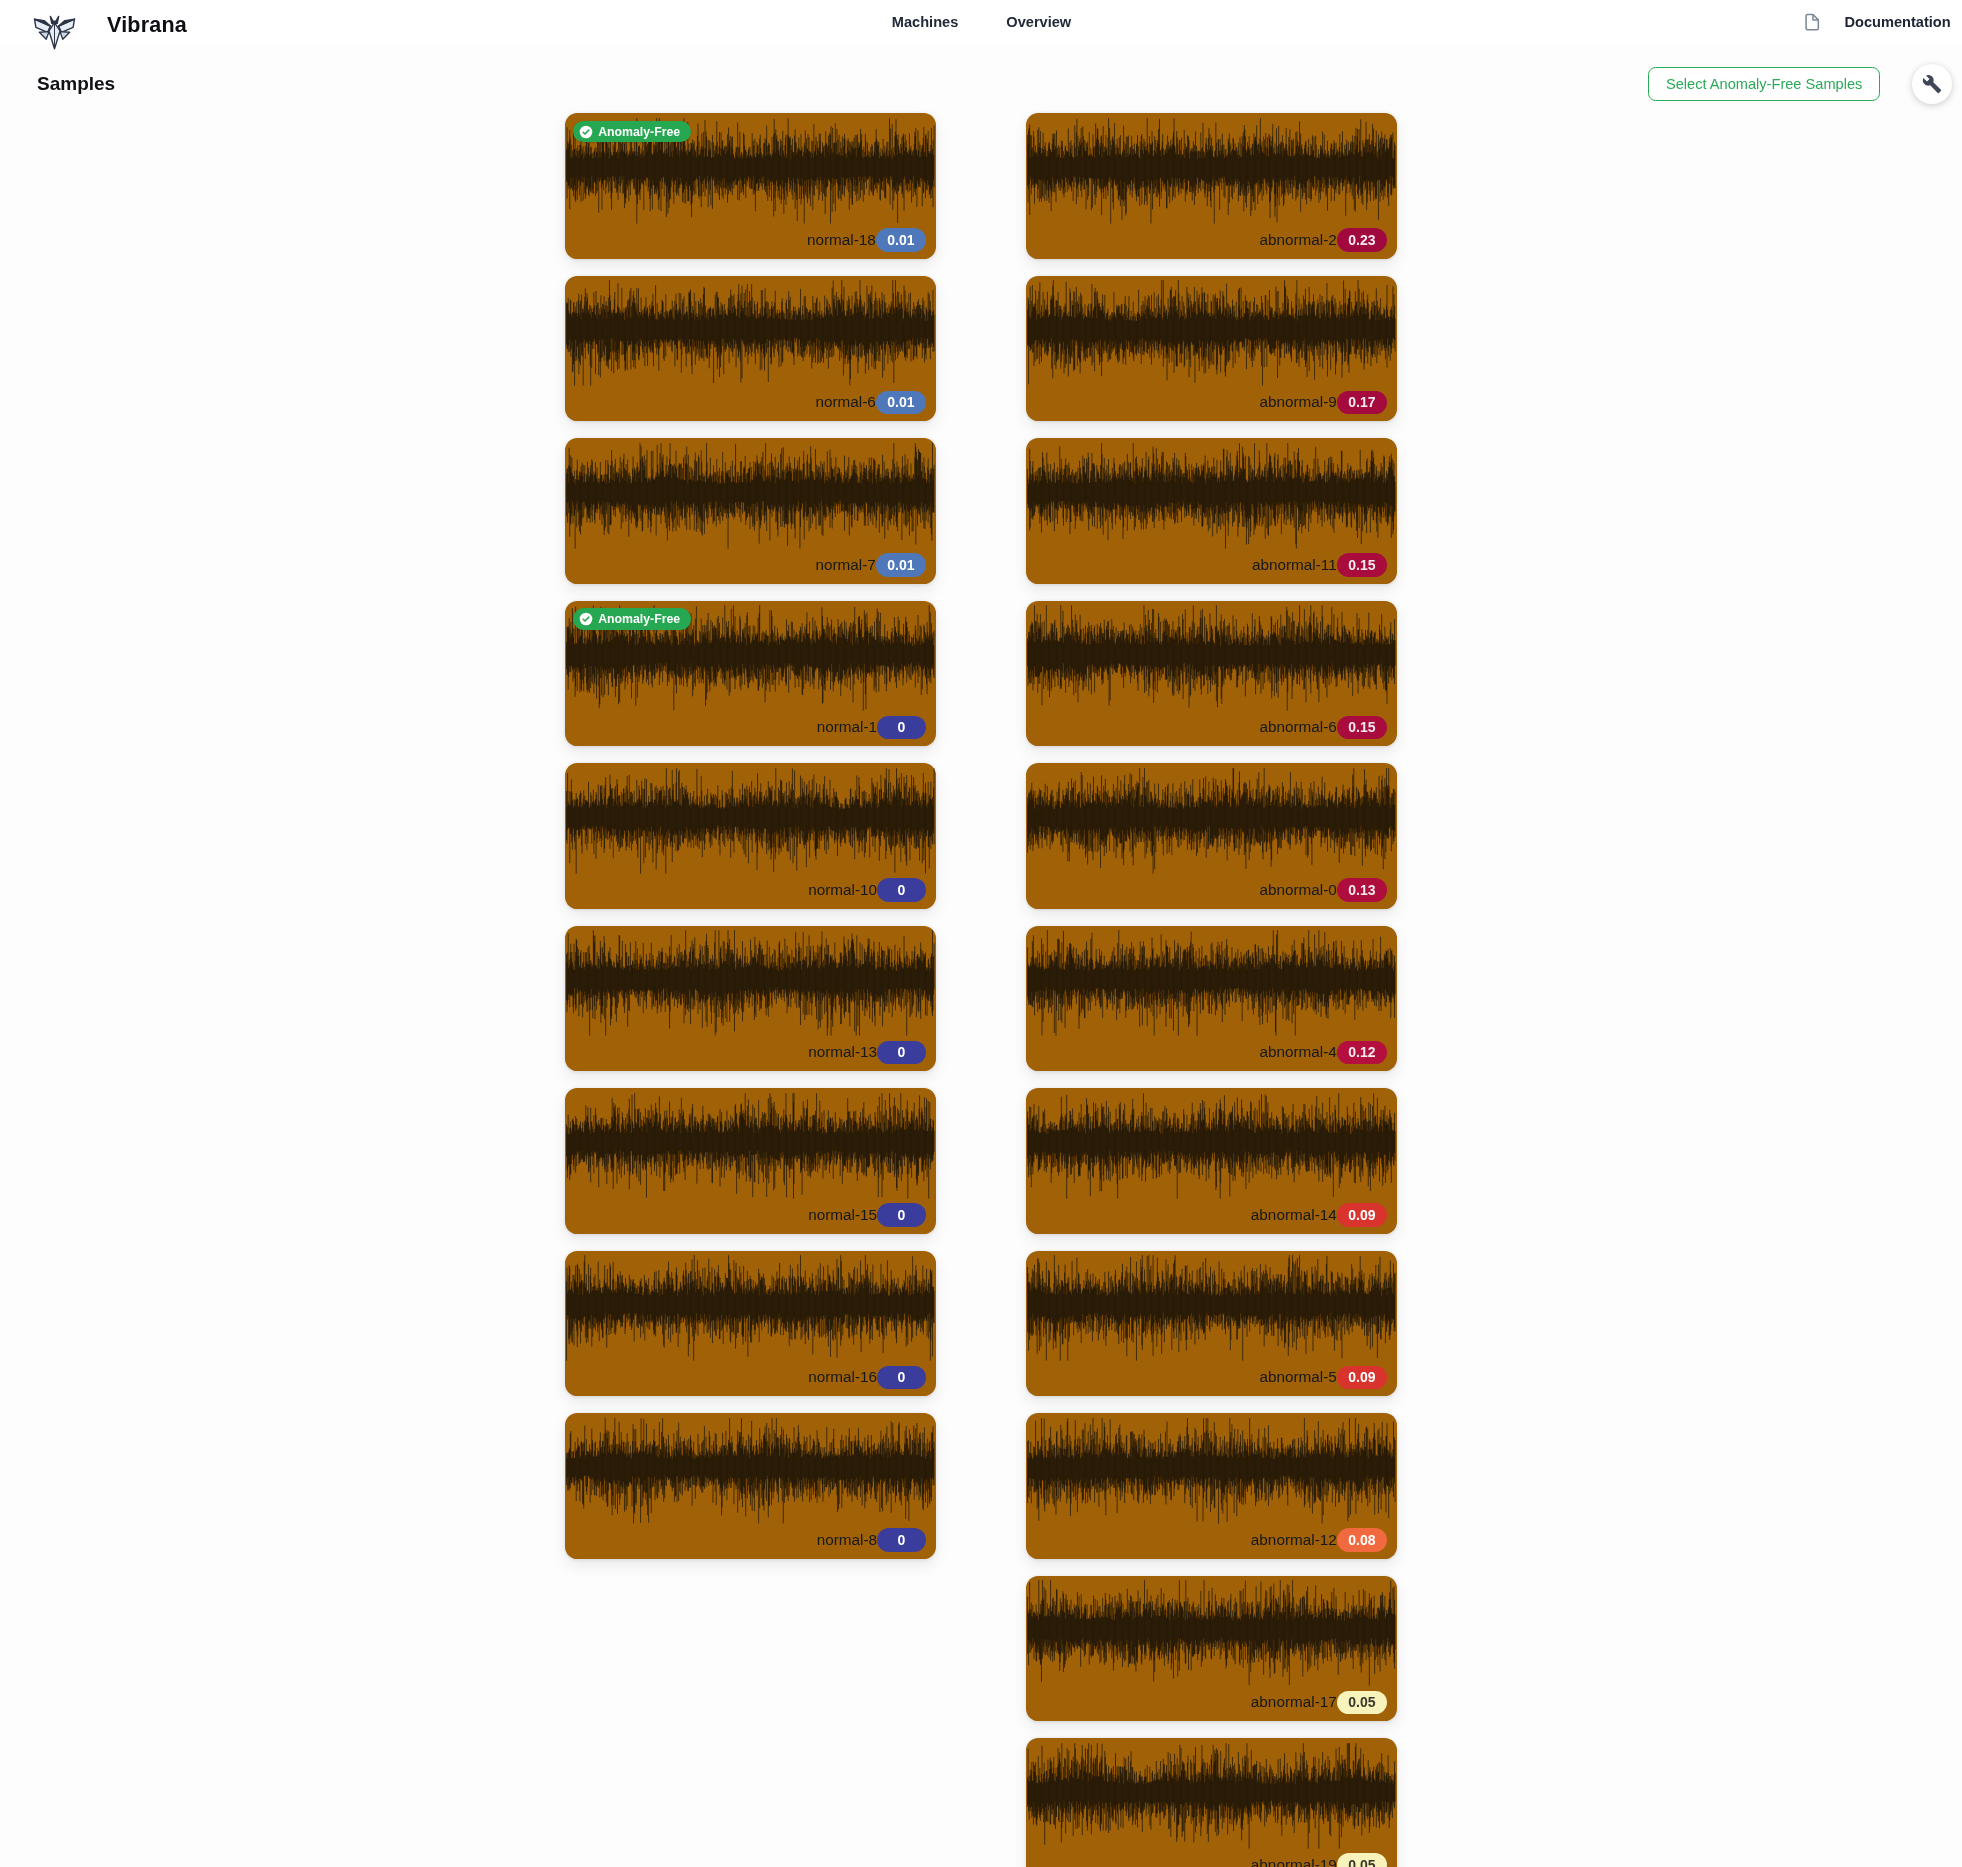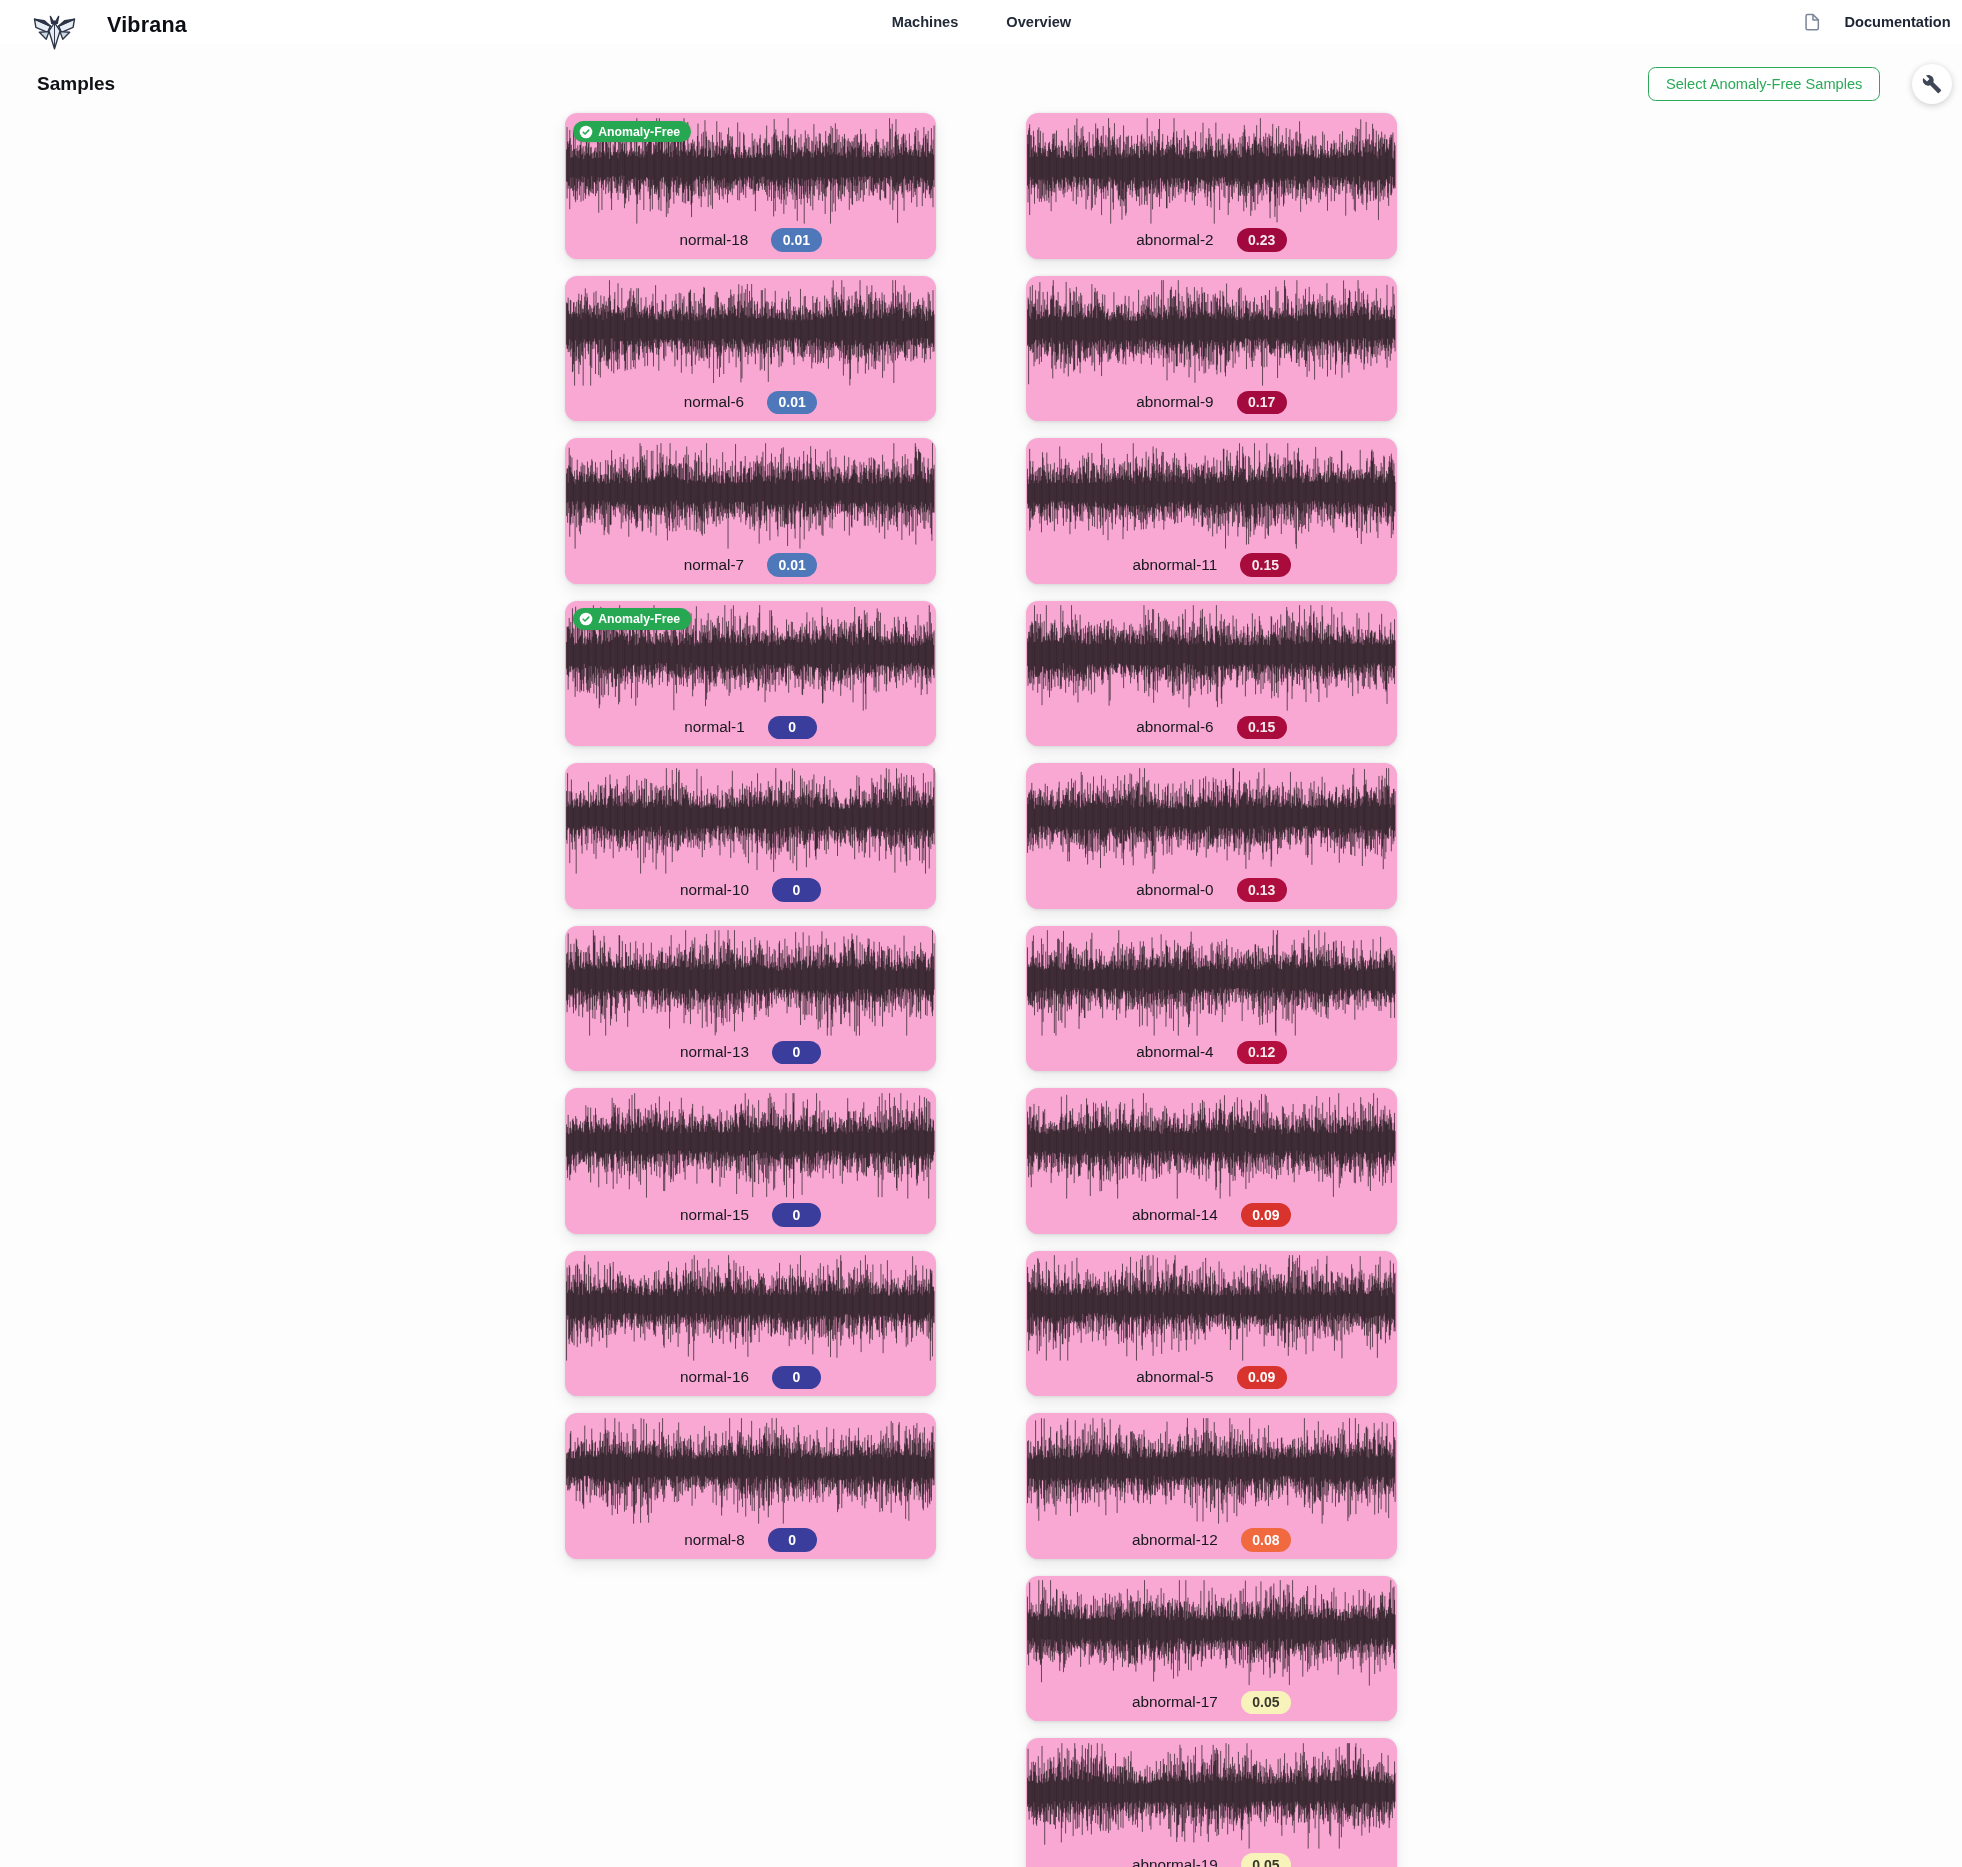--- a/index.html
+++ b/index.html
@@ -19,23 +19,23 @@
   .toolbar { margin-top:20px; display:flex; align-items:center; justify-content:space-between; padding:0 10.7px 0 37px; }
   .page-title { font-size:19px; font-weight:bold; color:#101216; }
   .toolbar-right { display:flex; align-items:center; gap:32px; }
   .select-btn { background:#fff; border:1.5px solid #2aa957; color:#2aa957; font-family:inherit; font-size:14.6px; padding:7.7px 17px; border-radius:7.7px; cursor:pointer; }
   .wrench-btn { width:40px; height:40px; border-radius:50%; border:none; background:#fff; box-shadow:0 1.5px 7.7px rgba(0,0,0,.20); display:flex; align-items:center; justify-content:center; cursor:pointer; }
   .wrench-btn svg { width:20px; height:20px; }
 
   
   .grid { width:833px; margin:9.2px auto 0; display:flex; gap:90px; }
   .col { display:flex; flex-direction:column; gap:17px; width:371px; }
-  .card { position:relative; width:371px; background:#f9a8d4; border-radius:12.3px; box-shadow:0 0.8px 3.1px rgba(0,0,0,.10), 0 6.1px 15.3px rgba(0,0,0,.08); cursor:pointer; }
+  .card { position:relative; width:371px; background:#a16207; border-radius:12.3px; box-shadow:0 0.8px 3.1px rgba(0,0,0,.10), 0 6.1px 15.3px rgba(0,0,0,.08); cursor:pointer; }
   .wave { display:block; width:371px; height:111px; margin-top:1.5px; }
-  .card-foot { height:33px; display:flex; align-items:center; justify-content:center; padding:0 10px 4.6px 10px;gap:23px; }
+  .card-foot { height:33px; display:flex; align-items:center; justify-content:flex-end; padding:0 10px 4.6px 10px; }
   .sample-name { font-size:15.3px; color:#16181d; }
   .score-badge { min-width:49px; text-align:center; font-size:14px; padding:3.8px 11.5px; border-radius:766px;font-weight:bold; }
   .af-pill { position:absolute; top:7.7px; left:7.7px; display:flex; align-items:center; gap:5.4px; background:#26a852; color:#fff; font-size:12.3px; font-weight:600; padding:3.8px 10.7px 3.8px 6.1px; border-radius:766px; box-shadow:0 0.8px 2.3px rgba(0,0,0,.15); }
   .af-pill svg { width:14px; height:14px; }
 </style>
 </head>
 <body>
 
 <header>
   <div class="brand">

